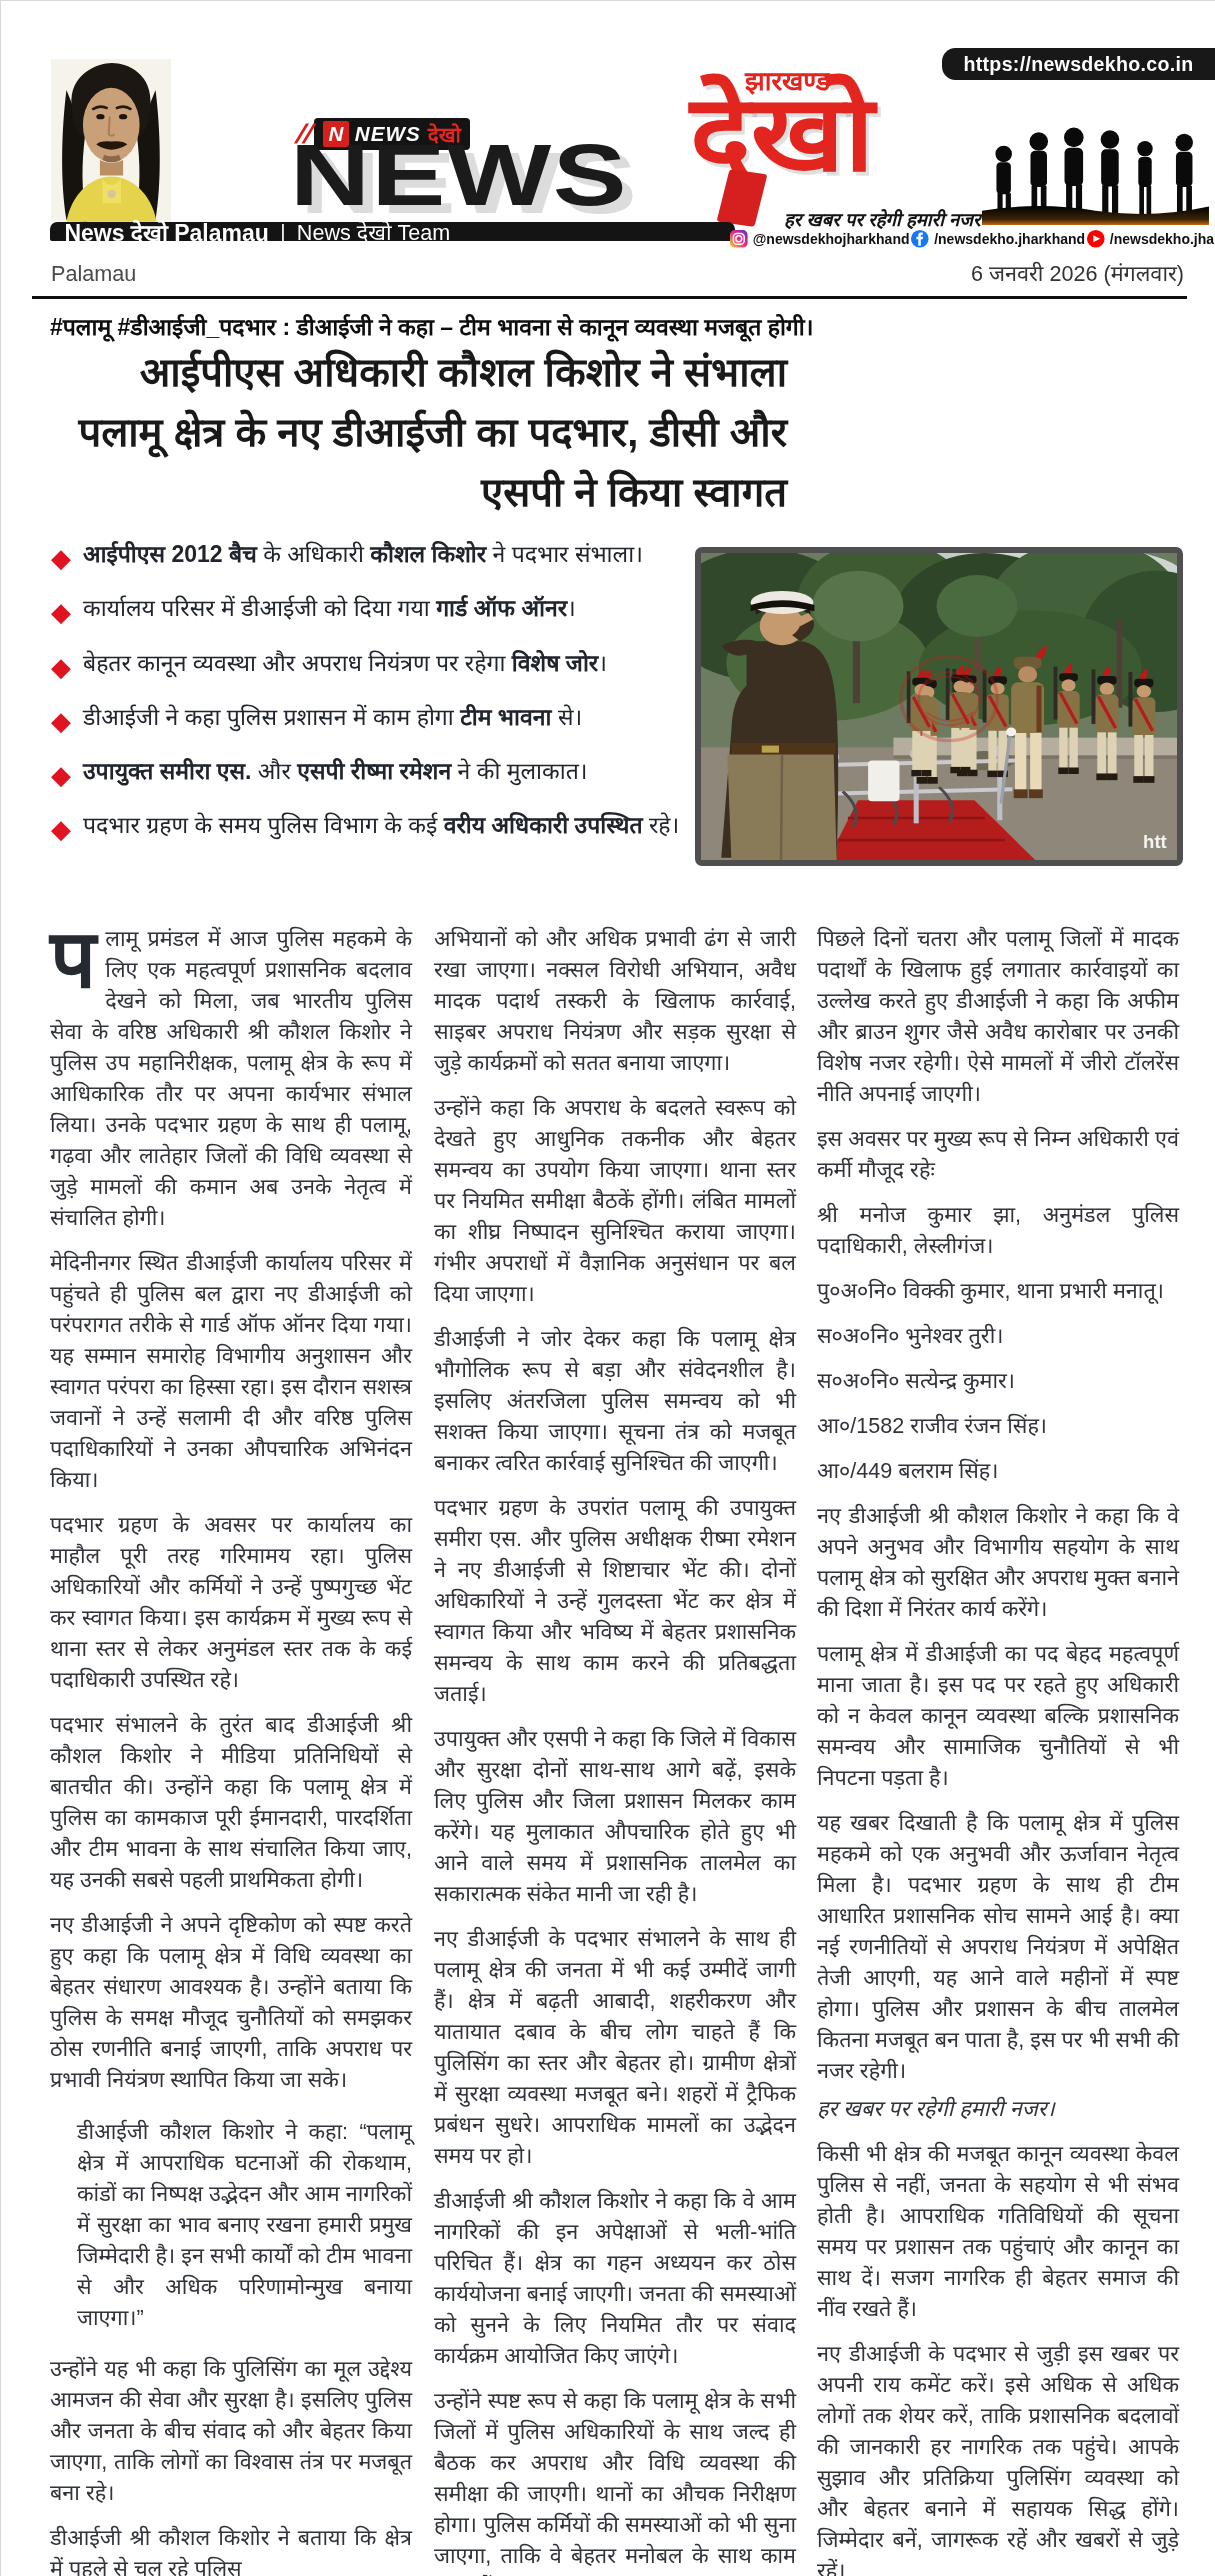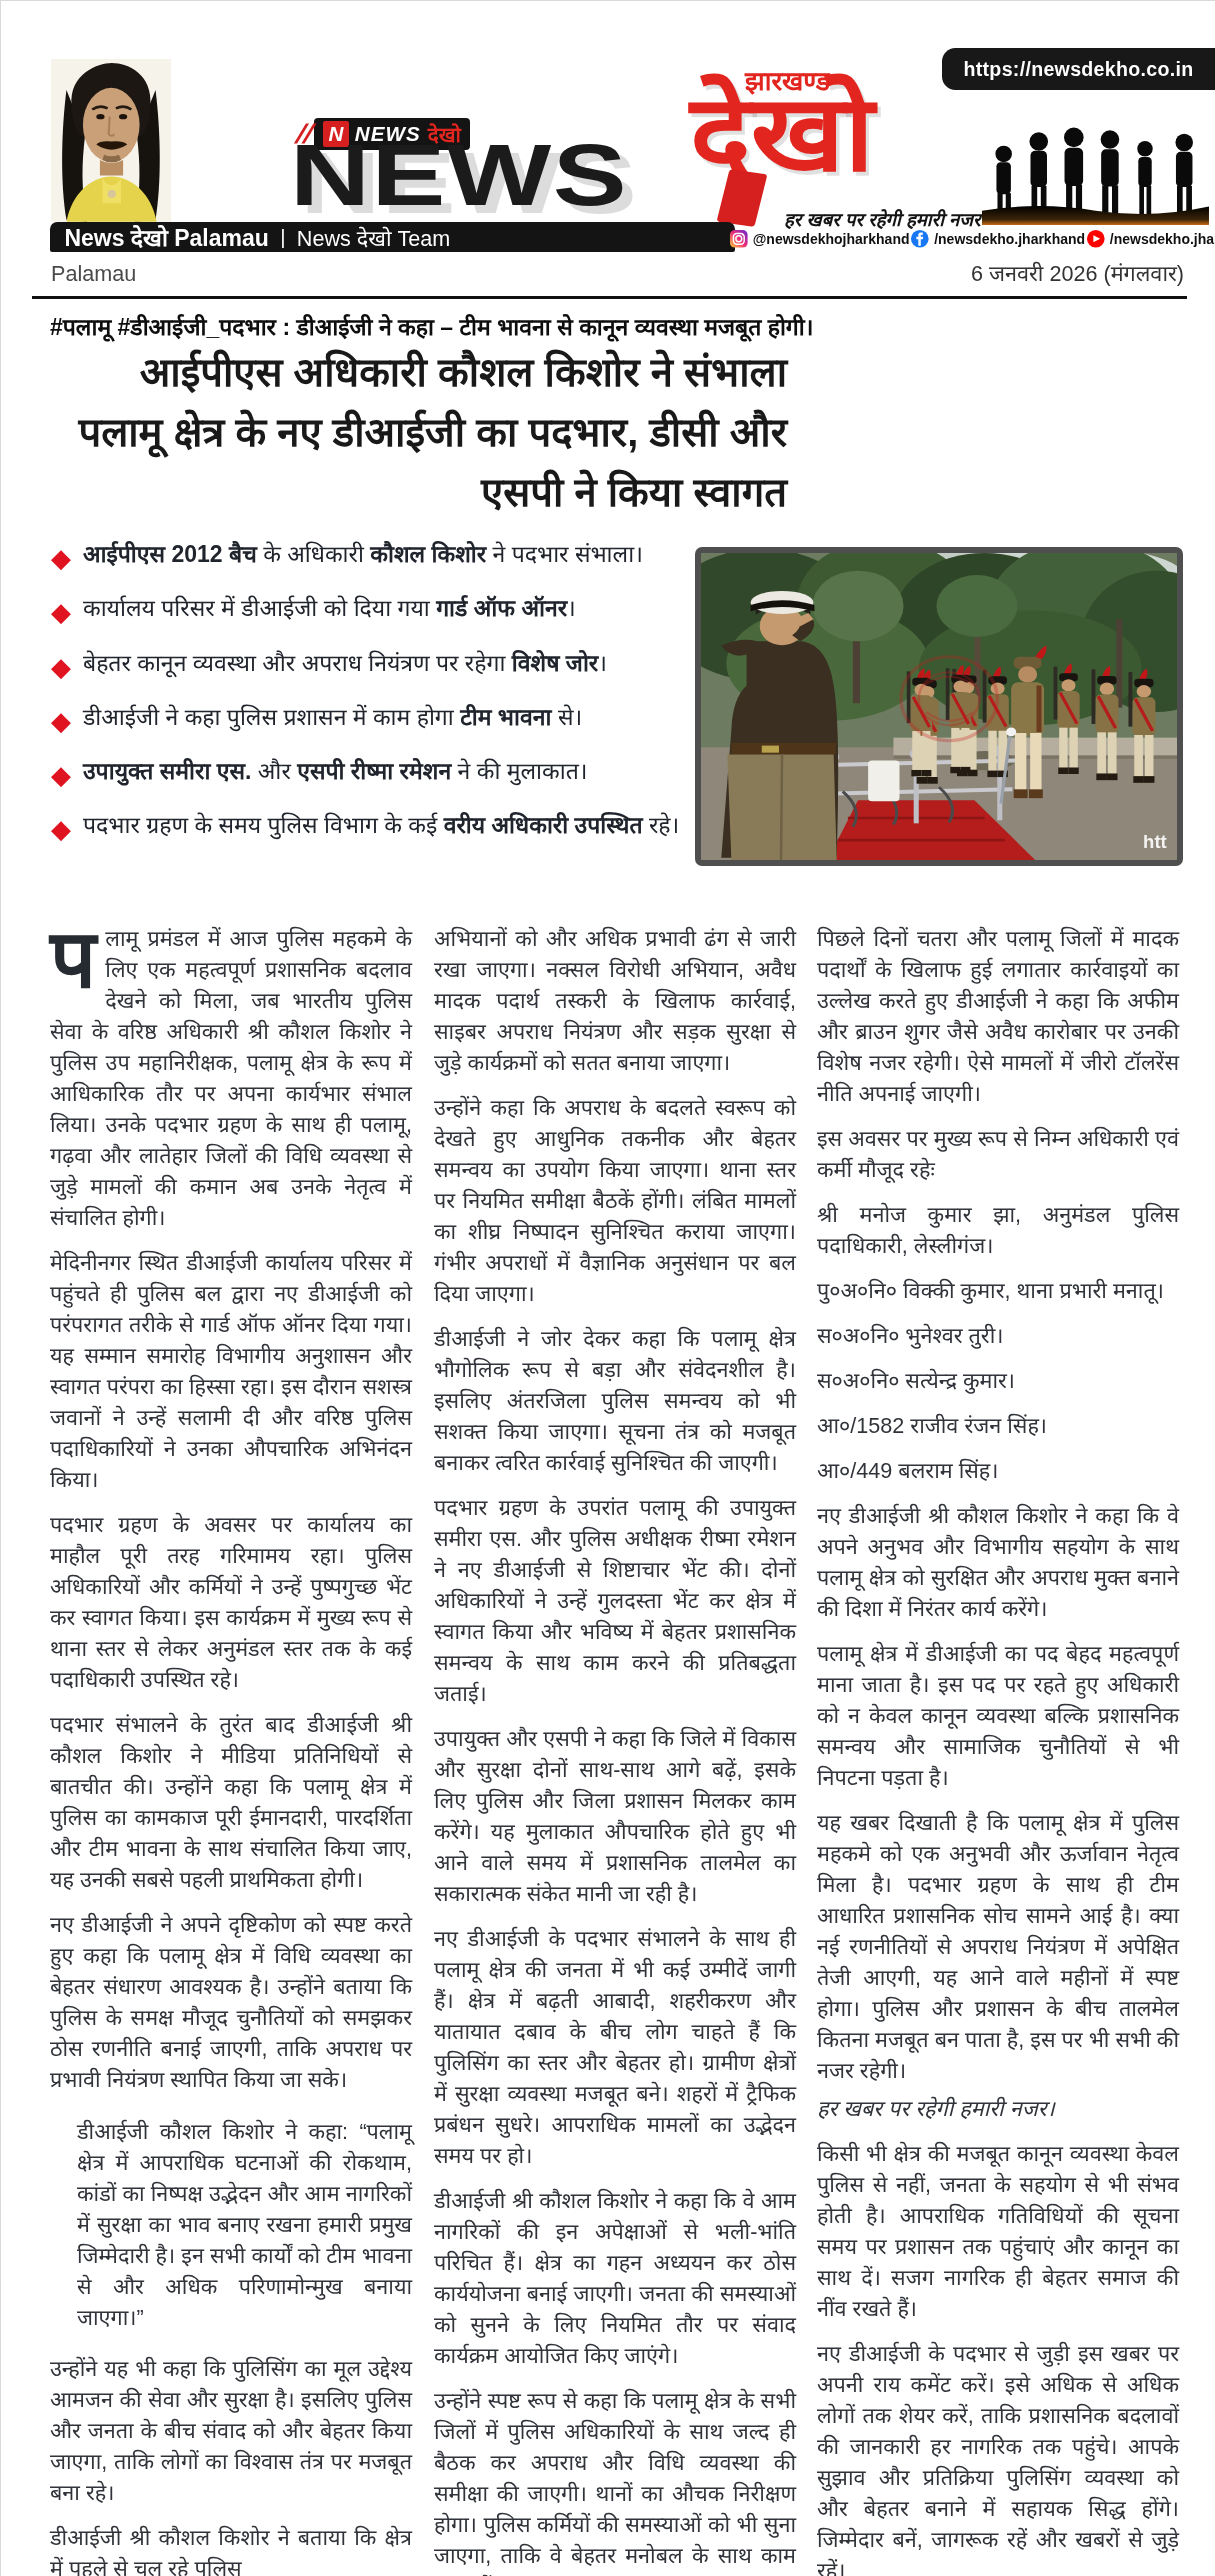--- a/index.html
+++ b/index.html
@@ -1,35 +1,35 @@
 <!DOCTYPE html>
 <html lang="hi" style="font-size:8.2px"><head>
 <meta charset="utf-8">
 <style>
   html,body{margin:0;padding:0;background:#ffffff;}
   body{font-family:"Liberation Sans","DejaVu Sans",sans-serif;}
   .page{position:relative;width:1216px;height:3335px;background:#fff;border:1px solid #d9d9d9;box-sizing:border-box;overflow:hidden;}
 
   
-  .url-badge{position:absolute;top:47px;right:0;width:273px;height:42px;background:#181818;border-radius:13.4px 0 0 13.4px;display:flex;align-items:center;justify-content:center;}
+  .url-badge{position:absolute;top:47px;right:0;width:273px;height:32px;background:#181818;border-radius:13.4px 0 0 13.4px;display:flex;align-items:center;justify-content:center;}
   .url-badge span{color:#fff;font-weight:bold;font-size:19.6px;letter-spacing:0.3px;}
   .portrait{position:absolute;left:50px;top:58px;width:120px;height:163px;}
   .minilogo{position:absolute;left:296px;top:117px;height:32px;display:flex;align-items:stretch;font-style:italic;font-weight:900;}
   .ml-slash{color:#d61f1f;font-size:27px;line-height:32px;margin-right:2.1px;transform:skewX(-12deg);}
   .ml-box{background:#141414;border-radius:4.1px;display:flex;align-items:center;padding:0 9.3px;}
   .ml-n{background:#d61f1f;color:#fff;font-size:20.6px;padding:1px 5.2px;border-radius:2.1px;margin-right:6.2px;}
   .ml-news{color:#fff;font-size:20.6px;letter-spacing:1px;margin-right:7.2px;}
   .ml-dekho{color:#e2261f;font-size:20.6px;font-style:normal;}
   .brand-news{position:absolute;left:289px;top:123px;font-size:78px;font-weight:900;color:#1b1b1b;letter-spacing:1px;transform:scaleX(1.42) scaleY(1.12);transform-origin:left top;text-shadow:7.2px 7.2px 0 rgba(40,40,40,.16);}
   .brand-state{position:absolute;left:744px;top:61px;font-size:26px;font-weight:800;color:#e2261f;}
   .brand-dekho{position:absolute;left:689px;top:66px;font-size:106px;line-height:1.25;font-weight:800;color:#e2261f;transform:scaleX(1.08);transform-origin:left top;text-shadow:3.1px 4.1px 0 rgba(0,0,0,.12);}
   .brand-swoosh{position:absolute;left:722px;top:170px;width:38px;height:54px;background:#d61f1f;transform:rotate(14deg) skewY(-6deg);border-radius:3.1px;}
   .tagline{position:absolute;left:783px;top:205px;font-size:18.5px;font-weight:800;font-style:italic;color:#141414;}
   .people{position:absolute;left:981px;top:123px;width:227px;height:101px;}
-  .team-bar{position:absolute;left:49px;top:221px;width:685px;height:30px;background:#141414;border-radius:7.2px 7.2px 2.1px 2.1px;display:flex;align-items:center;padding-left:14.4px;box-sizing:border-box;}
+  .team-bar{position:absolute;left:49px;top:221px;width:685px;height:19px;background:#141414;border-radius:7.2px 7.2px 2.1px 2.1px;display:flex;align-items:center;padding-left:14.4px;box-sizing:border-box;}
   .tb-left{color:#fff;font-size:23px;font-weight:bold;}
   .tb-sep{color:#fff;font-size:20.6px;margin:0 11.3px;font-weight:300;}
   .tb-right{color:#fff;font-size:21.6px;font-weight:400;}
   .social-row{position:absolute;left:728px;top:228px;width:464px;display:flex;align-items:flex-start;gap:1px;}
   .social-item{display:flex;align-items:center;gap:4.1px;}
   .social-item svg{width:19.6px;height:19.6px;display:block;}
   .social-item .handle{font-size:14px;font-weight:800;color:#101010;}
   .date-row{position:absolute;left:50px;top:257px;width:1133px;display:flex;justify-content:space-between;align-items:baseline;}
   .loc{font-size:21.6px;color:#4a4a4a;}
   .date{font-size:21.6px;color:#333;}

